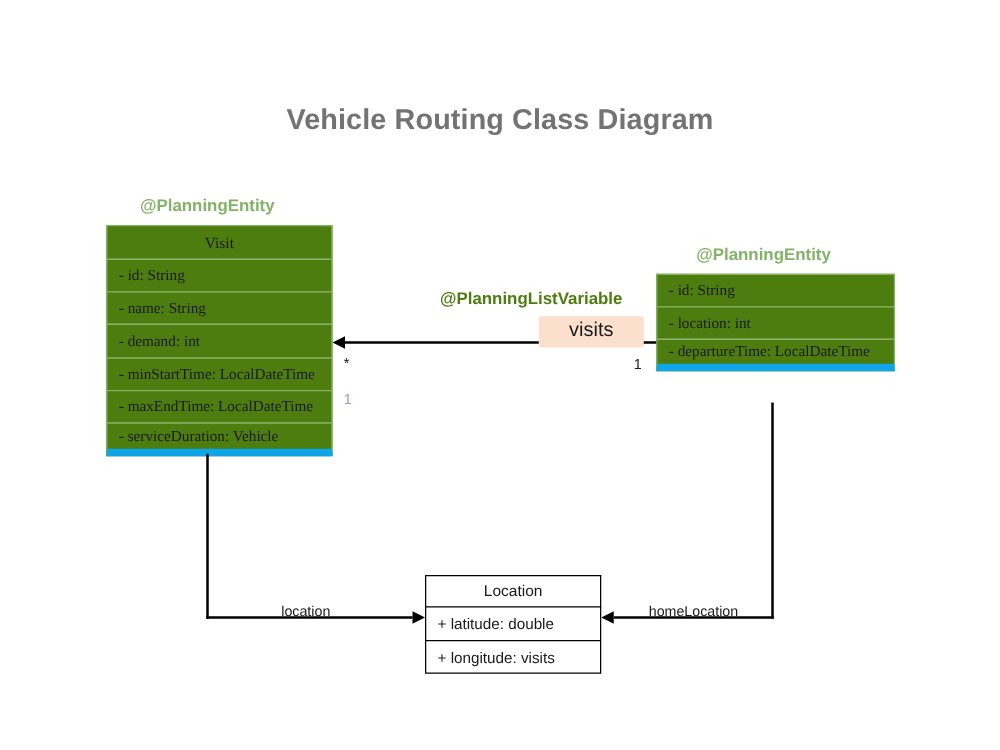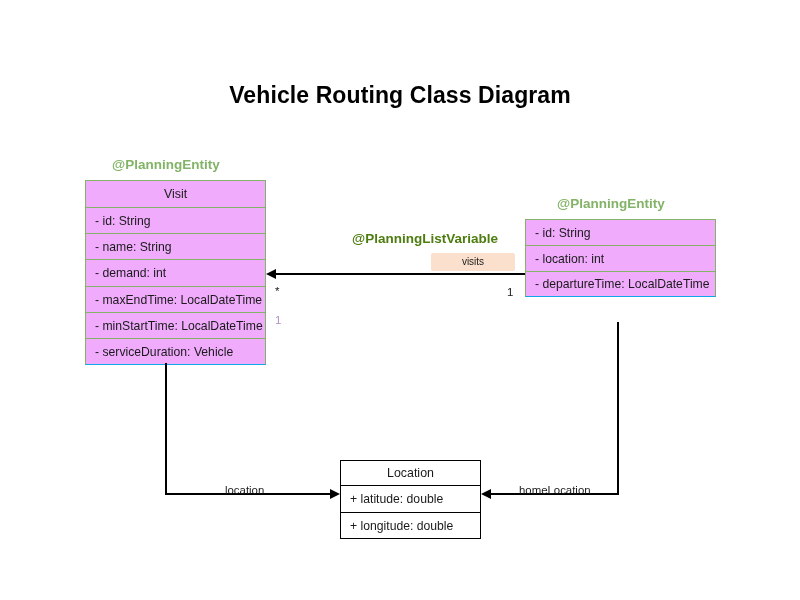--- a/index.html
+++ b/index.html
@@ -21,21 +21,21 @@
 
   
   #diagram-title {
     position: absolute;
     left: 0;
     top: 82px;
     width: 800px;
     text-align: center;
     font-size: 23px;
     font-weight: bold;
-    color: #000000;
+    color: #737373;
     letter-spacing: 0.1px;
   }
 
   
   .annotation {
     position: absolute;
     font-size: 13.5px;
     font-weight: bold;
     white-space: nowrap;
   }
@@ -60,26 +60,27 @@
     justify-content: center;
     font-size: 12.4px;
   }
   .uml-class .row.field {
     justify-content: flex-start;
     padding-left: 9px;
   }
 
   
   .uml-class.green .row {
-    background: #f0abfc;
+    background: #4d7c0f;
     border: 1px solid #82b366;
     border-bottom: none;
+    font-family: Liberation Serif, serif;
   }
   .uml-class.green .row:last-child {
-    border-bottom: 1px solid #0ea5e9;
+    border-bottom: 6px solid #0ea5e9;
   }
 
   
   .uml-class.plain .row {
     background: #ffffff;
     border: 1px solid #000000;
     border-bottom: none;
   }
   .uml-class.plain .row:last-child {
     border-bottom: 1px solid #000000;
@@ -113,21 +114,21 @@
   .edge-label {
     position: absolute;
     font-size: 11.4px;
     color: #1a1a1a;
     white-space: nowrap;
   }
   .edge-label.boxed {
     background: #fbe0cd;
     border-radius: 2px;
     padding: 3px 10px 4px 10px;
-    font-size: 10px;
+    font-size: 16px;
     text-align: center;
   }
   .multiplicity {
     position: absolute;
     font-size: 11.5px;
     white-space: nowrap;
   }
   .multiplicity.dark { color: #1a1a1a; }
   .multiplicity.lavender { color: #b392c4; }
 </style>
@@ -138,37 +139,37 @@
 
   <div id="diagram-title">Vehicle Routing Class Diagram</div>
 
   <div class="annotation green" style="left:112px; top:157px;">@PlanningEntity</div>
 
   <div class="uml-class green" style="left:85px; top:180px; width:181px;">
     <div class="row header" style="height:27px;">Visit</div>
     <div class="row field" style="height:26px;">- id: String</div>
     <div class="row field" style="height:26px;">- name: String</div>
     <div class="row field" style="height:27px;">- demand: int</div>
+    <div class="row field" style="height:26px;">- minStartTime: LocalDateTime</div>
     <div class="row field" style="height:26px;">- maxEndTime: LocalDateTime</div>
-    <div class="row field" style="height:26px;">- minStartTime: LocalDateTime</div>
     <div class="row field" style="height:27px;">- serviceDuration: Vehicle</div>
   </div>
 
   <div class="annotation green" style="left:557px; top:196px;">@PlanningEntity</div>
 
   <div class="uml-class green" style="left:525px; top:219px; width:191px;">
     <div class="row field" style="height:26px;">- id: String</div>
     <div class="row field" style="height:26px;">- location: int</div>
     <div class="row field" style="height:26px;">- departureTime: LocalDateTime</div>
   </div>
 
   <div class="uml-class plain" style="left:340px; top:460px; width:141px;">
     <div class="row header" style="height:25px;">Location</div>
     <div class="row field" style="height:27px;">+ latitude: double</div>
-    <div class="row field" style="height:27px;">+ longitude: double</div>
+    <div class="row field" style="height:27px;">+ longitude: visits</div>
   </div>
 
   <div class="edge-line edge-h" style="left:276px; top:273px; width:249px;"></div>
   <div class="arrow-head arrow-left" style="left:266px; top:269px;"></div>
 
   <div class="annotation orange" style="left:352px; top:231px;">@PlanningListVariable</div>
 
   <div class="edge-label boxed" style="left:431px; top:253px; width:64px;">visits</div>
 
   <div class="multiplicity dark" style="left:275px; top:285px;">*</div>

